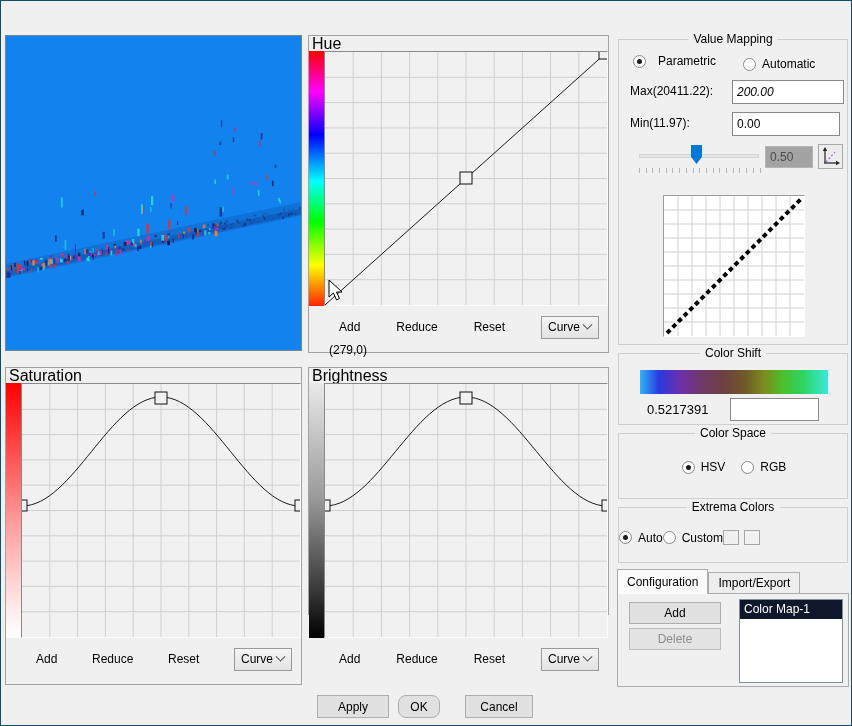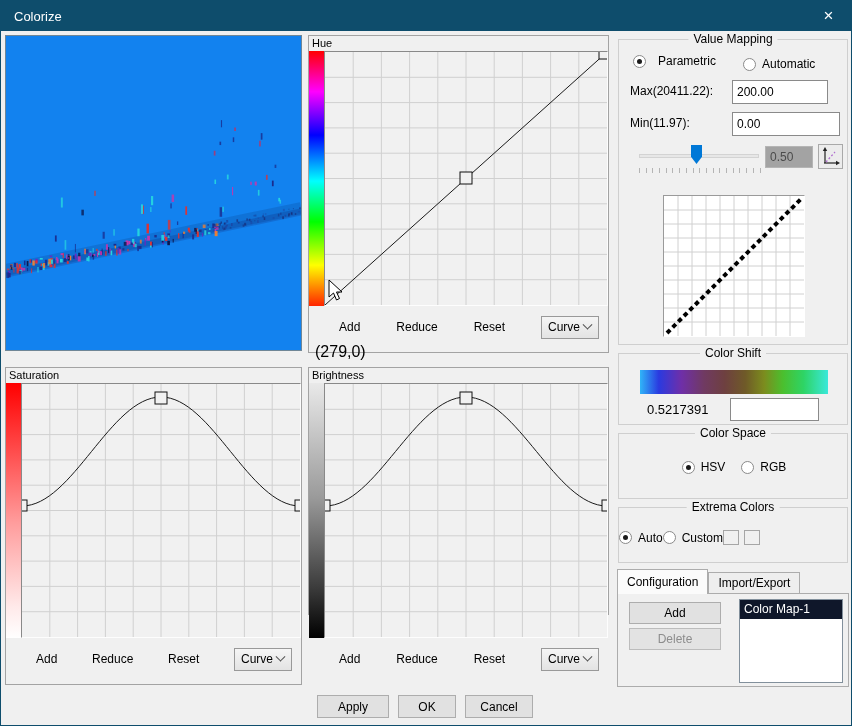--- a/index.html
+++ b/index.html
@@ -10,39 +10,39 @@
 
   
   .titlebar { position:absolute; left:0; top:0; width:100%; height:30px;
               background:#0e4d6c; display:flex; align-items:center; }
   .titlebar .title { color:#fff; font-size:13px; padding-left:13px; flex:1; }
   .close-btn { width:45px; height:30px; color:#fff; font-size:17px; display:flex;
                align-items:center; justify-content:center; cursor:default; }
 
   
   .panel { position:absolute; background:#f0f0f0; border:1px solid #a3a3a3; }
-  .panel-label { height:15px; line-height:15px; padding-left:3px; font-size:11px; }
+  .panel-label { height:15px; line-height:15px; padding-left:3px; font-size:16px; }
   .panel-body { display:flex; }
   .colorbar { width:15px; }
   .hue-bar { background:linear-gradient(180deg,#ff0000 0%,#ff00ff 16%,#0000ff 33%,
              #00ffff 51%,#00ff00 67%,#ffff00 84%,#ff2400 100%); }
   .sat-bar { background:linear-gradient(180deg,#ff0000 0%,#ff9d9d 55%,#ffeaea 88%,#ffffff 100%); }
   .bri-bar { background:linear-gradient(180deg,#e9e9e9 0%,#9a9a9a 45%,#3c3c3c 80%,#000000 100%); }
   .plot-wrap { flex:1; border:1px solid #898989; border-right-color:#fdfdfd;
                border-bottom-color:#fdfdfd; }
   svg.plot { display:block; background:#f1f1f1; }
   .panel-buttons { display:flex; align-items:center; height:24px; margin-top:9px;
                    padding:0 9px 0 30px; justify-content:space-between; }
   .flat-btn { cursor:default; }
   .combo { width:58px; height:23px; border:1px solid #999; display:flex; align-items:center;
            justify-content:space-between; padding:0 7px 0 6px;
            background:linear-gradient(#f5f5f5,#e3e3e3); }
   .chev { width:7px; height:7px; border-right:1.6px solid #4d4d4d;
           border-bottom:1.6px solid #4d4d4d; transform:rotate(45deg) translate(-2px,-2px); }
-  .panel-coords { padding:4px 0 0 6px; font-size:16px; }
+  .panel-coords { padding:4px 0 0 6px; font-size:12px;margin-left:14px; }
 
   
   .preview { position:absolute; left:4px; top:34px; width:297px; height:316px;
              border:1px solid #6f8696; background:#1282ef; overflow:hidden; }
 
   
   .group { position:absolute; border:1px solid #cfcfcf; background:#f0f0f0; }
   .group-title { position:absolute; top:-8px; left:50%; transform:translateX(-50%);
                  background:#f0f0f0; padding:0 5px; white-space:nowrap; }
   .radio-row { display:inline-flex; align-items:center; gap:6px; cursor:default; }
@@ -89,26 +89,20 @@
   .footer-btn { position:absolute; height:23px; }
 
   .axes-btn { position:absolute; width:25px; height:25px; border:1px solid #a9a9a9;
               background:#ececec; display:flex; align-items:center; justify-content:center; }
 </style>
 </head>
 <body>
 
 <div class="dialog">
 
-  <div class="titlebar">
-    <span class="title">Colorize</span>
-    <span class="close-btn">
-      <span>×</span>
-    </span>
-  </div>
 
   <div class="preview">
     <svg id="preview-svg" width="295" height="314">
         <line x1="0" y1="238" x2="295" y2="176" stroke="rgba(20,35,120,0.22)" stroke-width="7"></line>
         <line x1="0" y1="234" x2="295" y2="172" stroke="rgba(0,0,40,0.12)" stroke-width="12"></line>
         <rect x="127.43399540707469" y="206.3589365315251" width="2.7049315869808197" height="4.513803186477162" fill="#1a2a8c" opacity="0.8816481355461292"></rect>
         <rect x="57.9243347980082" y="222.37295790575445" width="2.730949296616018" height="3.625426747952588" fill="#1a2a8c" opacity="0.97051470837323"></rect>
         <rect x="158.09636377636343" y="198.66026056013536" width="1.39450767589733" height="3.753282694844529" fill="#cc33aa" opacity="0.9026552246068604"></rect>
         <rect x="0.8147058160975575" y="232.54080454507377" width="2.674674851819873" height="1.7304416983388364" fill="#e03232" opacity="0.7578844889067113"></rect>
         <rect x="56.59466921258718" y="217.0159067357471" width="1.3713780143298209" height="5.02596281922888" fill="#e03232" opacity="0.7567809023312293"></rect>
@@ -500,21 +494,21 @@
       <span>Parametric</span>
     </label>
     <label class="radio-row" style="position:absolute; left:124px; top:17px;">
       <span class="radio"></span>
       <span>Automatic</span>
     </label>
 
     <div class="field-row" style="left:11px; top:44px;justify-content:flex-end;">
       <span>Max(20411.22):</span>
     </div>
-    <input class="textbox" style="position: absolute; left: 113px; top: 40px; width: 96px;" value="200.00">
+    <input class="textbox" style="position: absolute; left: 113px; top: 40px; width: 112px; font-style: italic;" value="200.00">
 
     <div class="field-row" style="left:11px; top:76px;">
       <span>Min(11.97):</span>
     </div>
     <input class="textbox" style="position: absolute; left: 113px; top: 72px; width: 108px;" value="0.00">
 
     <div style="position:absolute; left:0; top:104px; width:230px; height:32px;">
       <div class="slider-groove"></div>
       <div class="slider-thumb" style="left:72px;"></div>
       <div class="slider-ticks"></div>
@@ -602,15 +596,15 @@
   </div>
   <div class="tabpane">
     <span class="btn" style="position:absolute; left:11px; top:8px; width:92px; height:22px;">Add</span>
     <span class="btn disabled" style="position:absolute; left:11px; top:34px; width:92px; height:22px;">Delete</span>
     <div class="listbox" style="left:121px; top:5px; width:104px; height:84px;">
       <div class="list-item selected">Color Map-1</div>
     </div>
   </div>
 
   <span class="btn footer-btn" style="left:316px; top:694px; width:72px;">Apply</span>
-  <span class="btn footer-btn" style="left:397px; top:694px; width:58px;">OK</span>
+  <span class="btn footer-btn" style="left:397px; top:694px; width:42px;border-radius:8px;">OK</span>
   <span class="btn footer-btn" style="left:464px; top:694px; width:68px;">Cancel</span>
 </div>
 
 </body></html>

